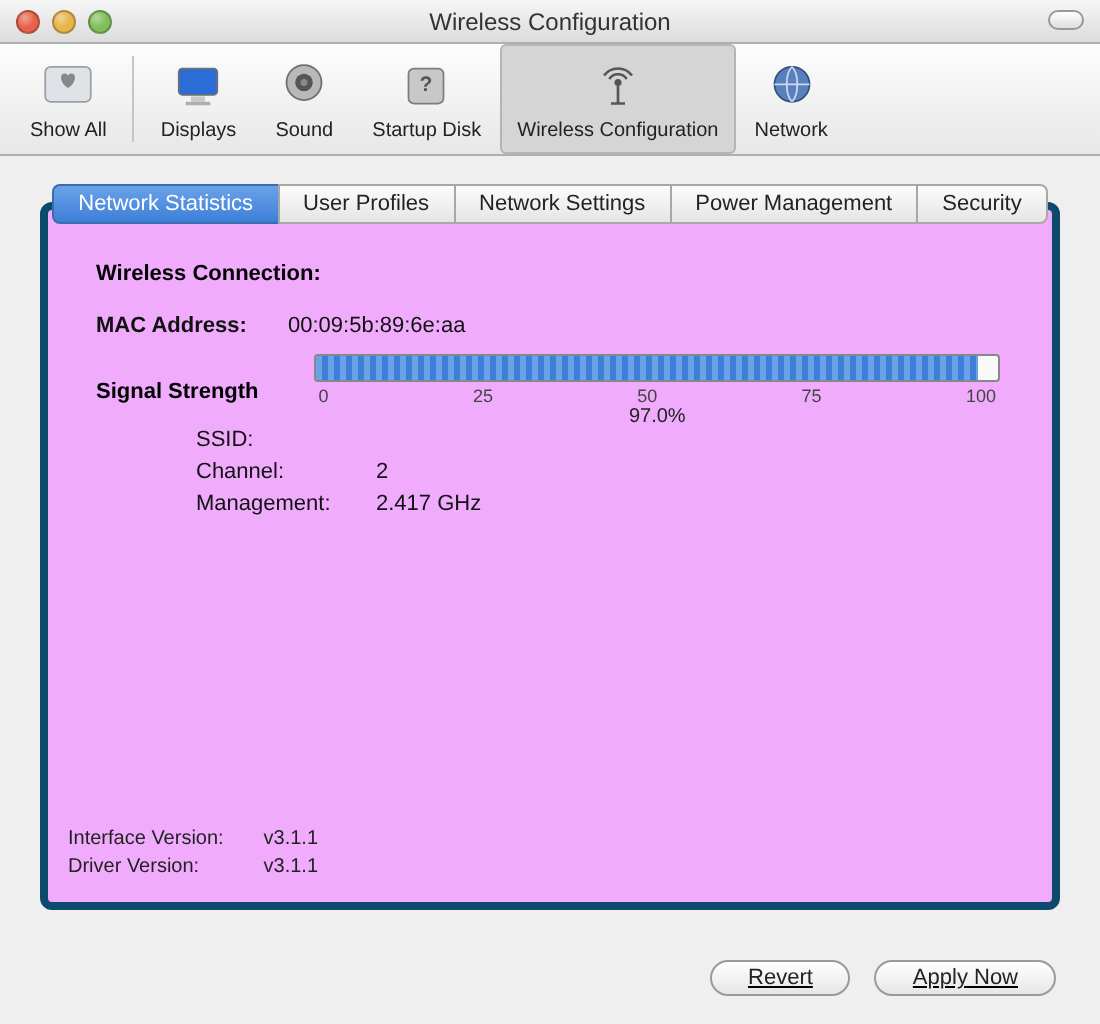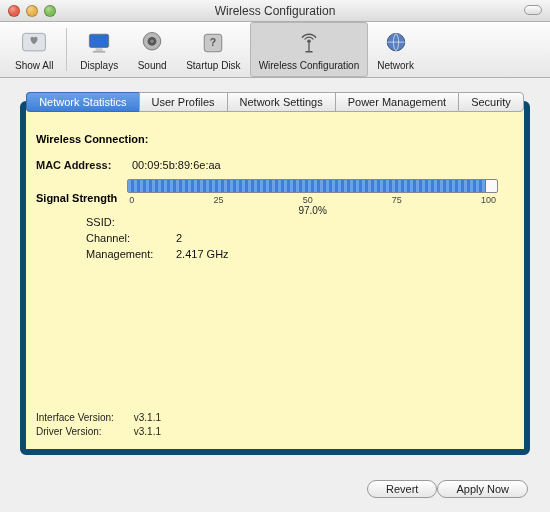--- a/index.html
+++ b/index.html
@@ -111,35 +111,35 @@
   .tab:first-child { border-top-left-radius: 4px; border-bottom-left-radius: 4px; }
   .tab:last-child  { border-top-right-radius: 4px; border-bottom-right-radius: 4px; border-right:1px solid #a8a8a8;}
   .tab.active {
     background: linear-gradient(#6aa2e8,#3d7fd8);
     color: #fff;
     border-color: #3a6cb0;
     text-align: right;
   }
 
   .pane {
-    border: 6px solid #0c4a6e;
+    border: 4px solid #0c4a6e;
     border-radius: 6px;
-    background: #fef9c3;
+    background: #f0abfc;
     margin-top: -11px;
-    padding: 26px 26px 16px 10px;
+    padding: 26px 26px 16px 24px;
     height: 354px;
     position: relative;
   }
 
   .row { display: flex; align-items: center; margin-bottom: 8px; }
   .lbl { width: 96px; color: #111; font-weight: bold; font-size: 11px;}
   .val { color: #111; font-size: 11px; }
   .section-title { font-weight: bold; font-size: 11px; margin-bottom: 14px; }
 
-  .signal-wrap { display: flex; align-items: center; gap: 10px; margin-top: 6px;}
+  .signal-wrap { display: flex; align-items: center; gap: 28px; margin-top: 6px;}
   .signal-label { font-weight: bold; font-size: 11px; white-space: nowrap;}
   .bar-outer {
     flex: 1;
     height: 14px;
     border: 1px solid #888;
     background: #f9f9f9;
     position: relative;
     border-radius: 2px;
   }
   .bar-fill {
@@ -186,20 +186,22 @@
     color: #222;
     line-height: 1.4;
   }
   .ver-block .vlbl { display:inline-block; width: 95px;}
 
   .bottom-buttons {
     position: absolute;
     right: 22px;
     bottom: 14px;
     display: flex;
+    gap: 12px;
+    text-decoration: underline;
   }
   .aqua-btn {
     padding: 2px 18px;
     font-size: 11px;
     border: 1px solid #9a9a9a;
     border-radius: 12px;
     background: linear-gradient(#ffffff,#e6e6e6);
     color: #222;
     cursor: default;
   }

